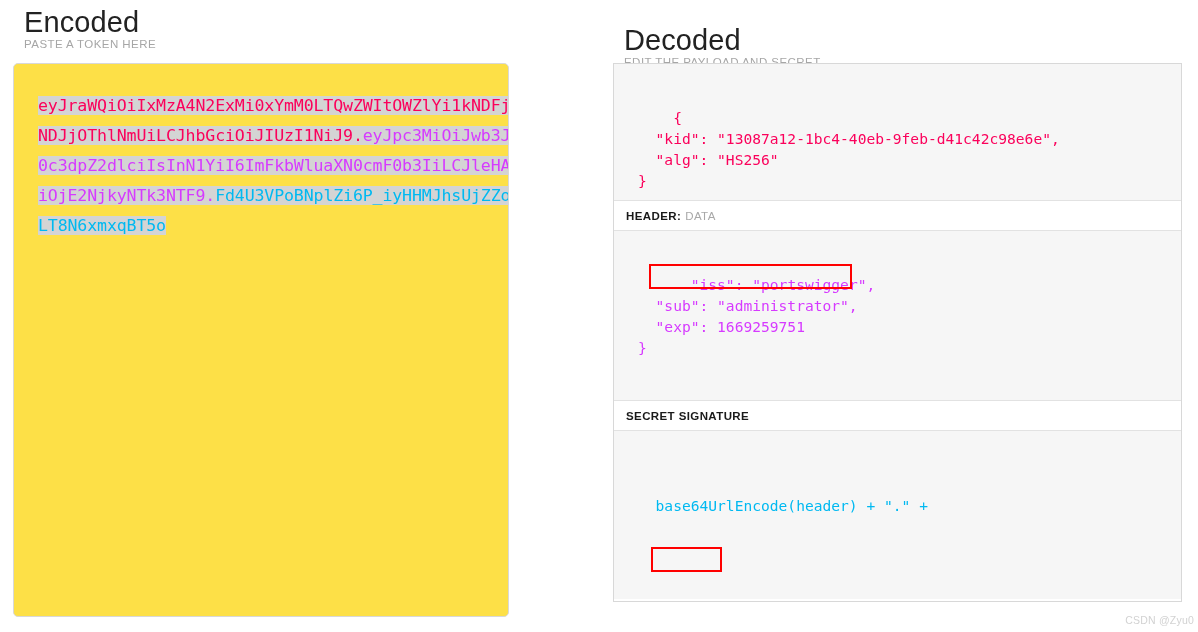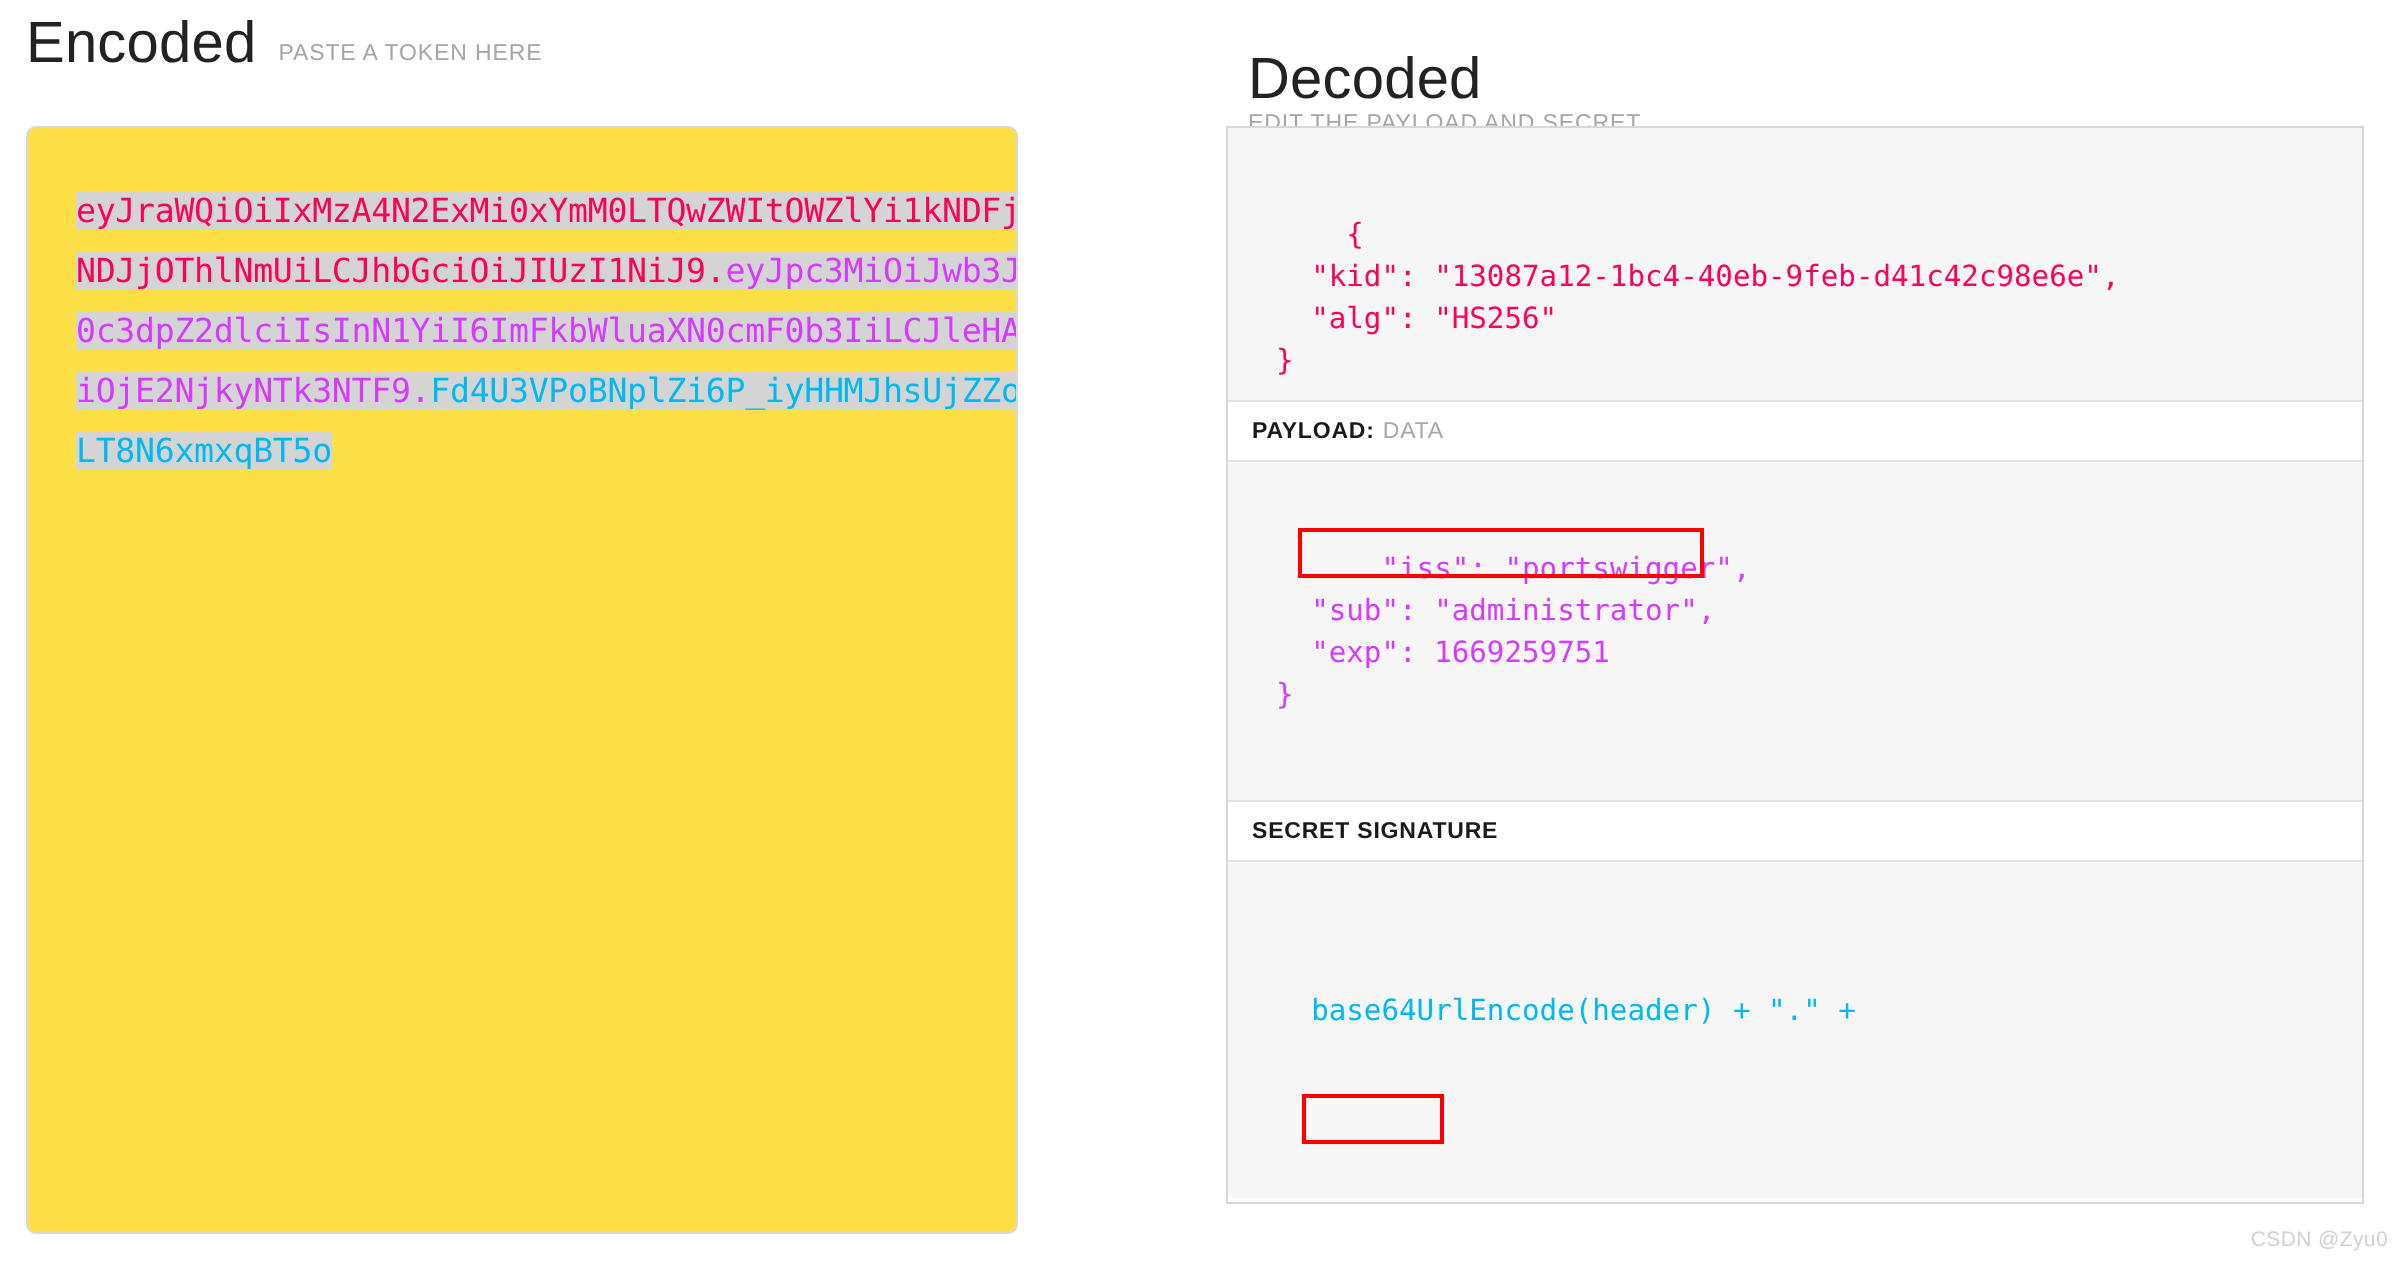--- a/index.html
+++ b/index.html
@@ -30,21 +30,21 @@
   }
   .col-head .sub {
     font-size: 11.5px;
     color: #a6a6a6;
     letter-spacing: 0.45px;
     margin-left: 11px;
     position: relative;
     top: -1px;
   }
 
-  #encoded-head { left: 13px; top: 6px; }
+  #encoded-head { left: 13px; top: 6px; flex-direction: column; }
   #decoded-head { left: 613px; top: 24px; flex-direction: column; }
 
   
   #encoded-panel {
     position: absolute;
     left: 13px;
     top: 63px;
     width: 496px;
     height: 554px;
     background: #fde047;
@@ -189,21 +189,21 @@
 <div id="decoded-panel">
 
   <div class="dec-body" id="header-body">
     <span>{
   "kid": "13087a12-1bc4-40eb-9feb-d41c42c98e6e",
   "alg": "HS256"
 }</span>
   </div>
 
   <div class="dec-section-label">
-    <span class="strong">PAYLOAD:</span><span class="muted">DATA</span>
+    <span class="strong">HEADER:</span><span class="muted">DATA</span>
   </div>
   <div class="dec-body" id="payload-body">
     <span>  "iss": "portswigger",
   "sub": "administrator",
   "exp": 1669259751
 }</span>
     <div class="redbox" id="redbox-sub"></div>
   </div>
 
   <div class="dec-section-label">

